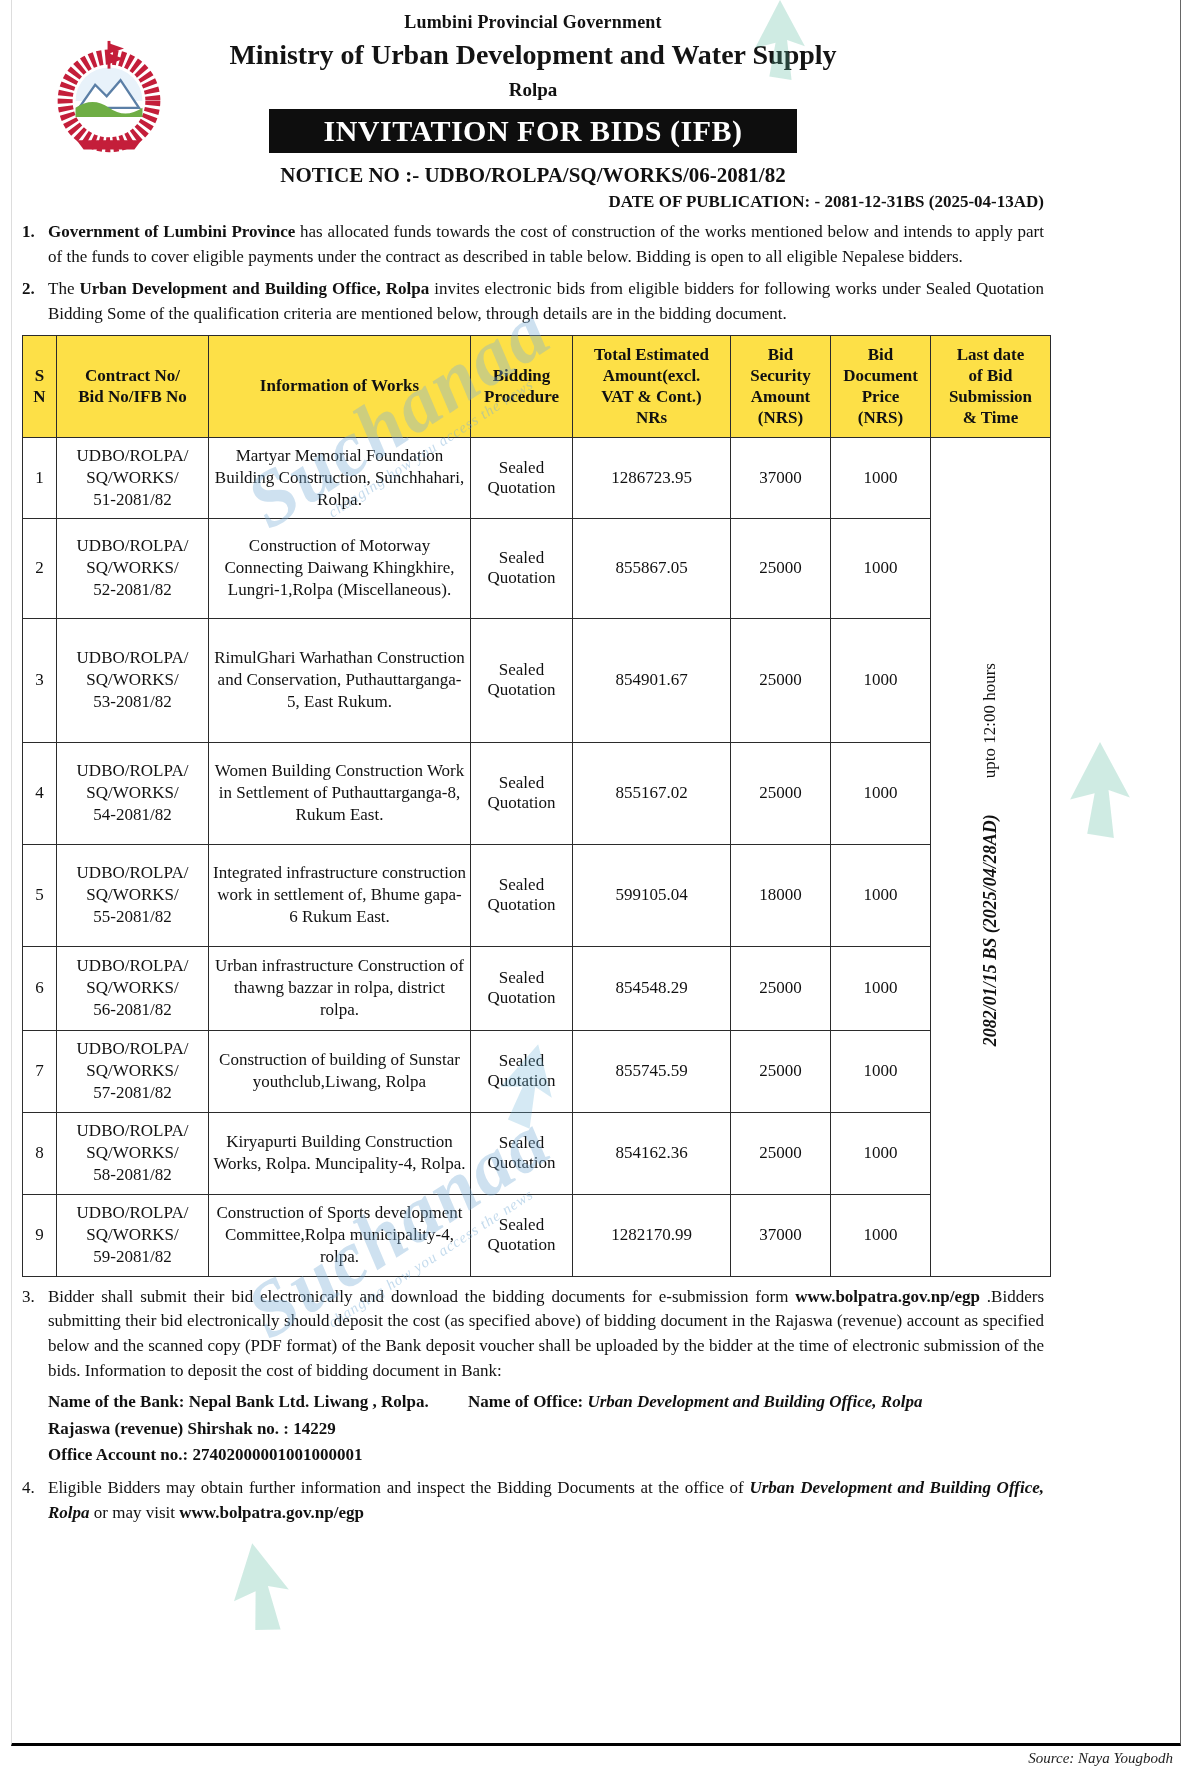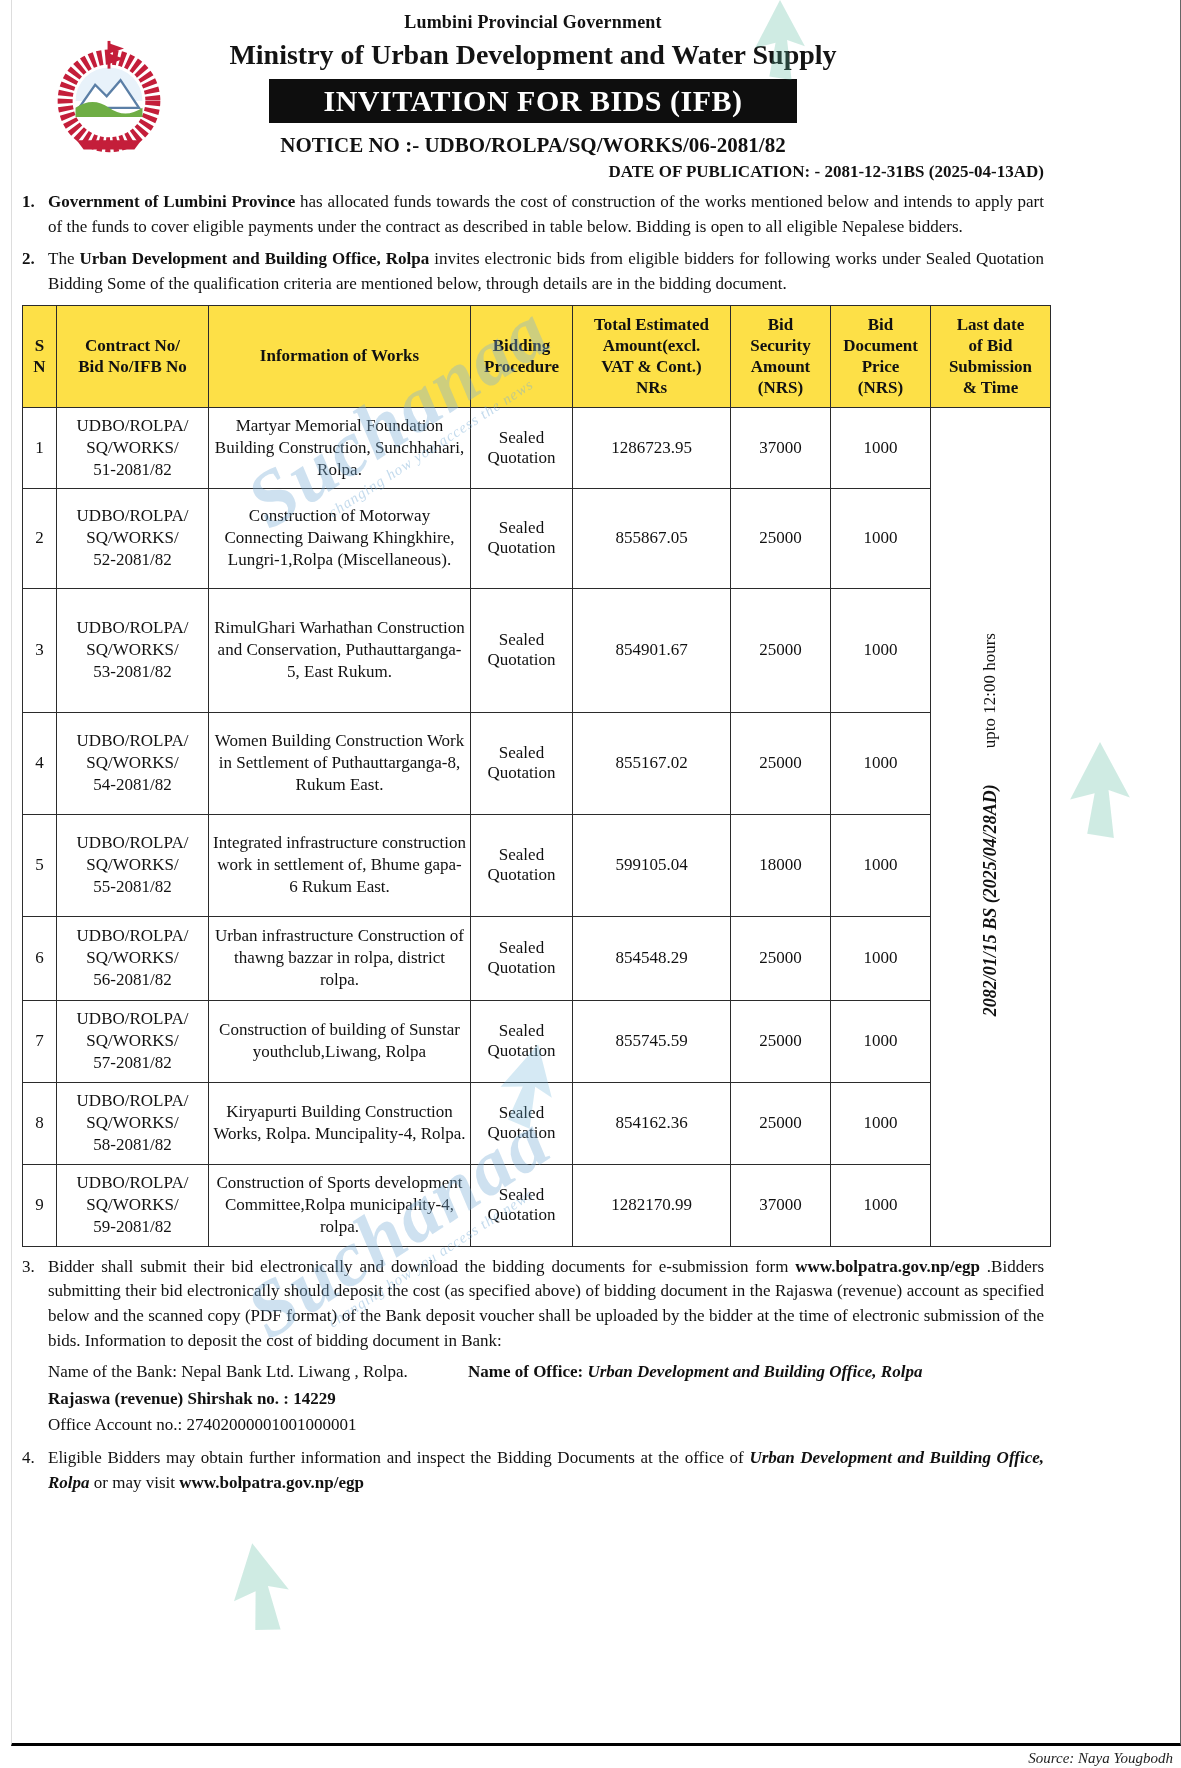--- a/index.html
+++ b/index.html
@@ -42,21 +42,21 @@
   tr.r7 td{height:82px;} tr.r8 td{height:82px;} tr.r9 td{height:82px;}
   thead tr th { height:102px; }
   .c-last { padding:0; }
   .vertical { writing-mode:vertical-rl; transform:rotate(180deg); display:inline-block;
               white-space:nowrap; line-height:1.1; }
   .vdate { font-weight:bold; font-style:italic; font-size:18px; }
   .vtime { font-size:17px; margin-inline-start:36px; }
   
   .bank { margin:6px 0 0 26px; font-size:17px; line-height:1.55; }
   .bank-row { display:flex; }
-  .bank-left  { width:420px; flex:0 0 420px; font-weight:normal; }
+  .bank-left  { width:420px; flex:0 0 420px; font-weight:bold; }
   .bank-right { font-weight:bold; }
   
   .spacer { flex:1; }
   .office-chief { text-align:right; font-weight:bold; font-size:20px; padding-right:4px; margin-bottom:4px; }
   .source { position:absolute; right:8px; bottom:1px; font-size:15px; font-style:italic; color:#222; z-index:1; }
   
   .wm-layer { position:absolute; inset:0; z-index:2; pointer-events:none; }
   .wm-text { position:absolute; transform:rotate(-33deg); color:rgba(125,175,215,.38);
              font-size:78px; font-weight:bold; font-style:italic; letter-spacing:2px; white-space:nowrap; }
   .wm-tag { display:block; font-size:15px; font-weight:normal; letter-spacing:1px;
@@ -77,20 +77,21 @@
         <path d="M21 58 a29 29 0 0 1 58 0 z" fill="#e8f2fa"></path>
         <path d="M24 64 L38 44 L48 54 L60 40 L76 64 Z" fill="#ffffff" stroke="#5b7fa6" stroke-width="2"></path>
         <path d="M21 64 Q36 54 50 64 T79 64 L79 72 L21 72 Z" fill="#6fae45"></path>
         <path d="M50 6 L50 30" stroke="#c41e3a" stroke-width="2.5"></path>
         <path d="M50 8 L63 12.5 L50 17 Z" fill="#c41e3a"></path>
         <path d="M50 17 L63 21.5 L50 26 Z" fill="#c41e3a"></path>
         <path d="M22 92 L78 92 L72 100 L28 100 Z" fill="#c41e3a"></path>
       </svg>
       <div class="gov-line">Lumbini Provincial Government</div>
       <div class="ministry">Ministry of Urban Development and Water Supply</div>
+      <div class="district">Rolpa</div>
       <div class="banner-wrap">
         <span class="banner">INVITATION FOR BIDS (IFB)</span>
       </div>
       <div class="notice-no">NOTICE NO :- UDBO/ROLPA/SQ/WORKS/06-2081/82</div>
       <div class="pub-date">DATE OF PUBLICATION: - 2081-12-31BS (2025-04-13AD)</div>
     </div>
 
     <div class="para">
       <span class="num b">1.</span>
       <span class="body"><span class="b">Government of Lumbini Province</span><span> has allocated funds towards the cost of construction of the works mentioned below and intends to apply part of the funds to cover eligible payments under the contract as described in table below. Bidding is open to all eligible Nepalese bidders.</span></span>

